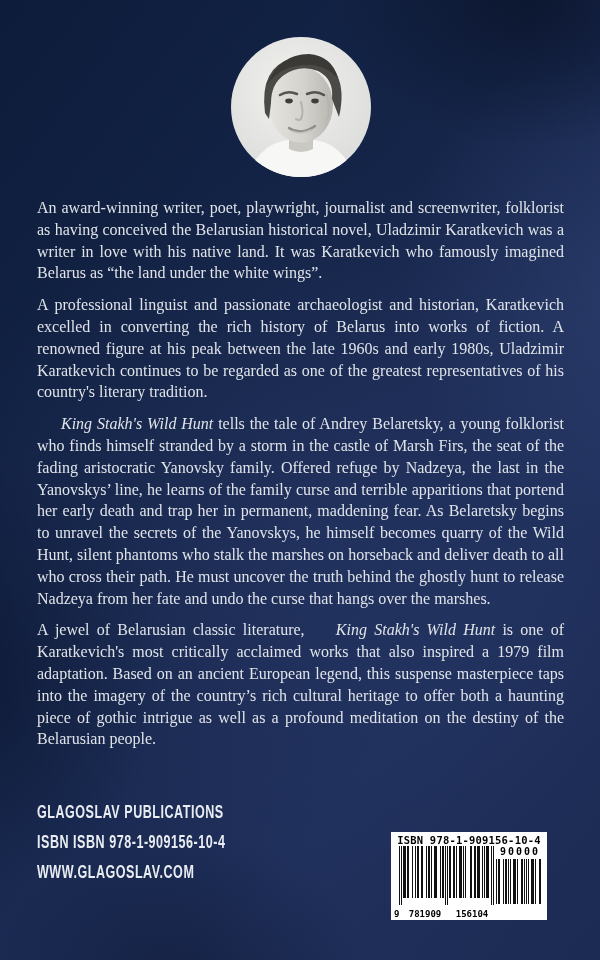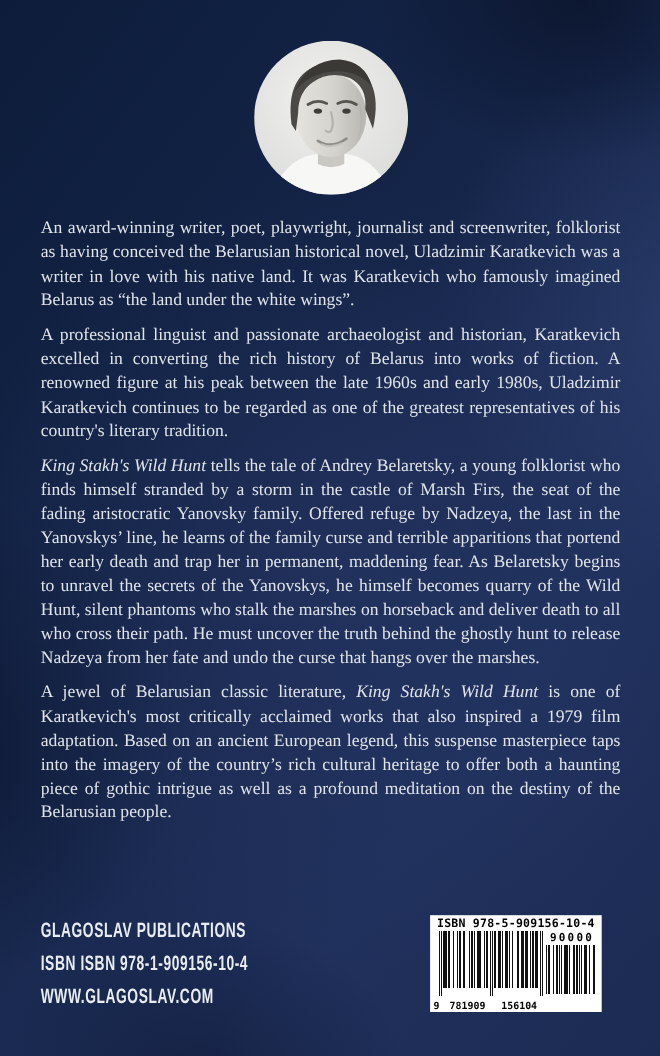--- a/index.html
+++ b/index.html
@@ -18,22 +18,22 @@
     position:absolute; left:231px; top:37px; width:140px; height:140px;
     border-radius:50%; overflow:hidden;
   }
   .portrait svg { display:block; width:140px; height:140px; }
   .body-text {
     position:absolute; left:37px; top:197px; width:527px;
     color:#e0e4e9; font-size:16px; line-height:21.8px;
   }
   .body-text p { margin:0 0 10px 0; text-align:justify; }
   .body-text p:last-child { margin-bottom:0;font-family:Liberation Serif, serif; }
-  .body-text i { font-style:italic; }
-  .pub-block { position:absolute; left:37px; top:832px; }
+  .body-text i { font-style:italic;margin-left:24px; }
+  .pub-block { position:absolute; left:37px; top:797px; }
   .pub-line {
     height:30px; line-height:30px; white-space:nowrap;
     font-family:"Liberation Sans", sans-serif; font-weight:700; font-size:19px;
     letter-spacing:0.8px; color:#e9edf2;
     transform:scaleX(0.66); transform-origin:0 50%;
   }
   .barcode-label {
     position:absolute; left:391px; top:832px; width:156px; height:88px;
     background:#ffffff; color:#000;
   }
@@ -89,21 +89,21 @@
       <p><span>A jewel of Belarusian classic literature, </span><i>King Stakh's Wild Hunt</i><span> is one of Karatkevich's most critically acclaimed works that also inspired a 1979 film adaptation. Based on an ancient European legend, this suspense masterpiece taps into the imagery of the country’s rich cultural heritage to offer both a haunting piece of gothic intrigue as well as a profound meditation on the destiny of the Belarusian people.</span></p>
     </div>
 
   <div class="pub-block">
     <div class="pub-line">GLAGOSLAV PUBLICATIONS</div>
     <div class="pub-line">ISBN ISBN 978-1-909156-10-4</div>
     <div class="pub-line">WWW.GLAGOSLAV.COM</div>
   </div>
 
   <div class="barcode-label">
-    <div class="isbn-line">ISBN 978-5-909156-10-4</div>
+    <div class="isbn-line">ISBN 978-1-909156-10-4</div>
     <svg class="bc-main" width="103" height="74" viewBox="0 0 103 74" shape-rendering="crispEdges">
         <rect x="5" y="0" width="1" height="59" fill="#111111"></rect>
         <rect x="7" y="0" width="1" height="59" fill="#111111"></rect>
         <rect x="9" y="0" width="1" height="52" fill="#111111"></rect>
         <rect x="10" y="0" width="1" height="52" fill="#111111"></rect>
         <rect x="11" y="0" width="1" height="52" fill="#111111"></rect>
         <rect x="13" y="0" width="1" height="52" fill="#111111"></rect>
         <rect x="14" y="0" width="1" height="52" fill="#111111"></rect>
         <rect x="18" y="0" width="1" height="52" fill="#111111"></rect>
         <rect x="21" y="0" width="1" height="52" fill="#111111"></rect>

